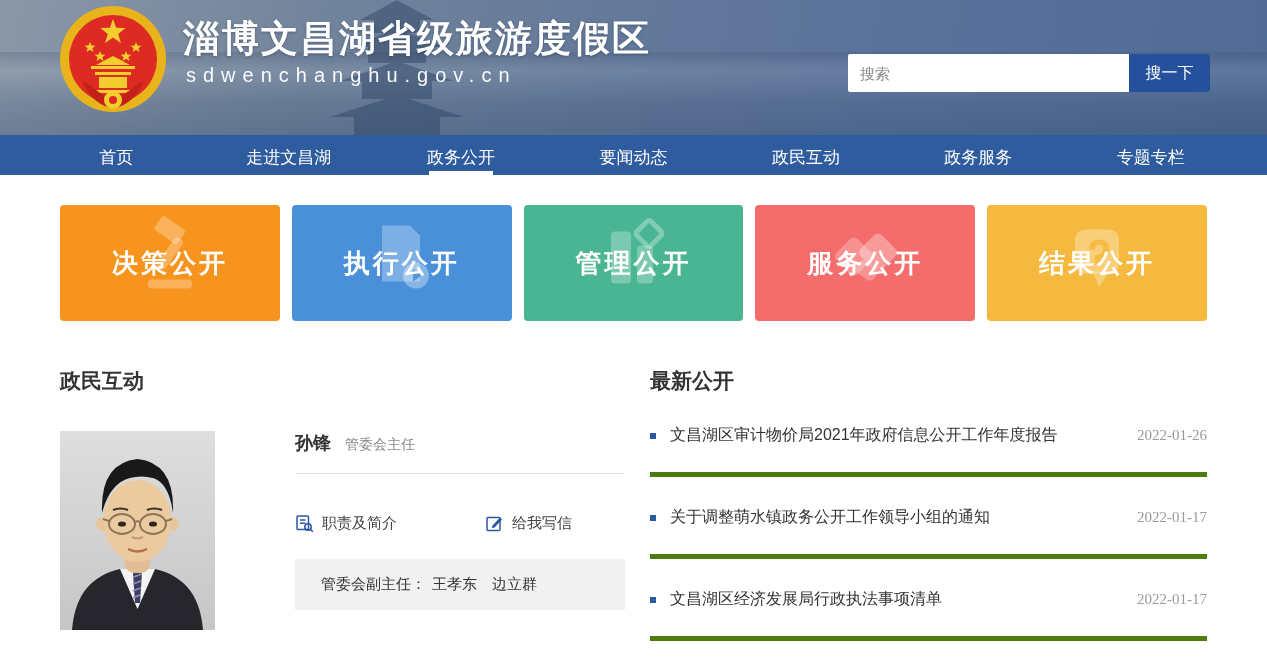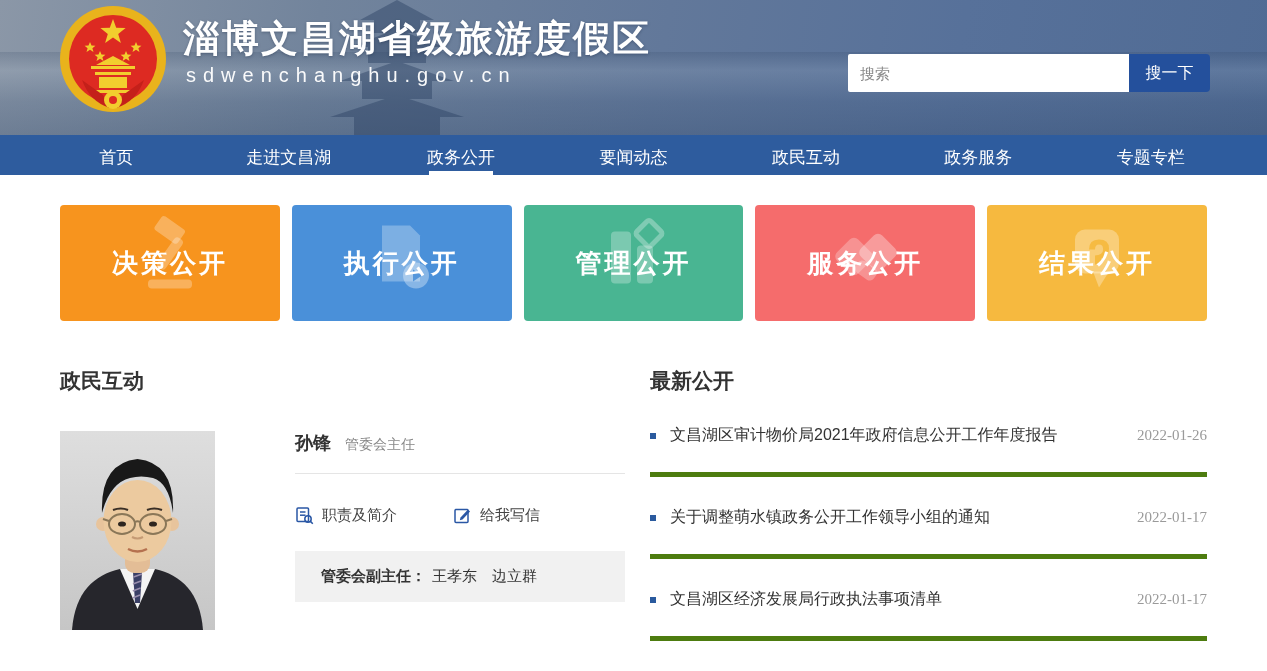--- a/index.html
+++ b/index.html
@@ -45,25 +45,25 @@
   .sec-title { margin-top:46px; font-family:"Liberation Serif","DejaVu Serif",serif;
                font-size:21px; font-weight:bold; color:#333; }
 
   .leader-card { display:flex; margin-top:36px; }
   .leader-photo { width:155px; height:199px; flex:none; }
   .leader-info { margin-left:80px; width:330px; }
   .name-row { margin-top:0; }
   .leader-name { font-size:18px; font-weight:bold; color:#333; }
   .leader-title { font-size:14px; color:#888; margin-left:14px; }
   .name-divider { border-bottom:1px solid #e5e5e5; margin-top:18px; }
-  .leader-links { display:flex; gap:56px; margin-top:32px; }
+  .leader-links { display:flex; gap:88px; margin-top:40px; }
   .leader-links a { display:flex; align-items:center; gap:8px; font-size:15px; color:#444;
                     text-decoration:none; cursor:pointer; }
   .deputy-box { margin-top:26px; background:#f1f1f1; padding:16px 10px 16px 26px; font-size:15px; color:#333; }
-  .deputy-label { font-weight:bold; }
+  .deputy-label { font-weight:normal; }
   .deputy-names { margin-left:6px; }
 
   .news-list { margin-top:0; }
   .news-item { display:flex; align-items:center; padding:30px 0 26px; border-bottom:5px solid #4d7c0f;
                cursor:pointer; }
   .bullet { width:6px; height:6px; flex:none; margin-right:14px; }
   .news-title { flex:1; font-size:16px; color:#333; white-space:nowrap; overflow:hidden; }
   .news-date { font-family:"Liberation Serif","DejaVu Serif",serif; font-size:15px; color:#9a9a9a;
                margin-left:16px; }
 </style>

